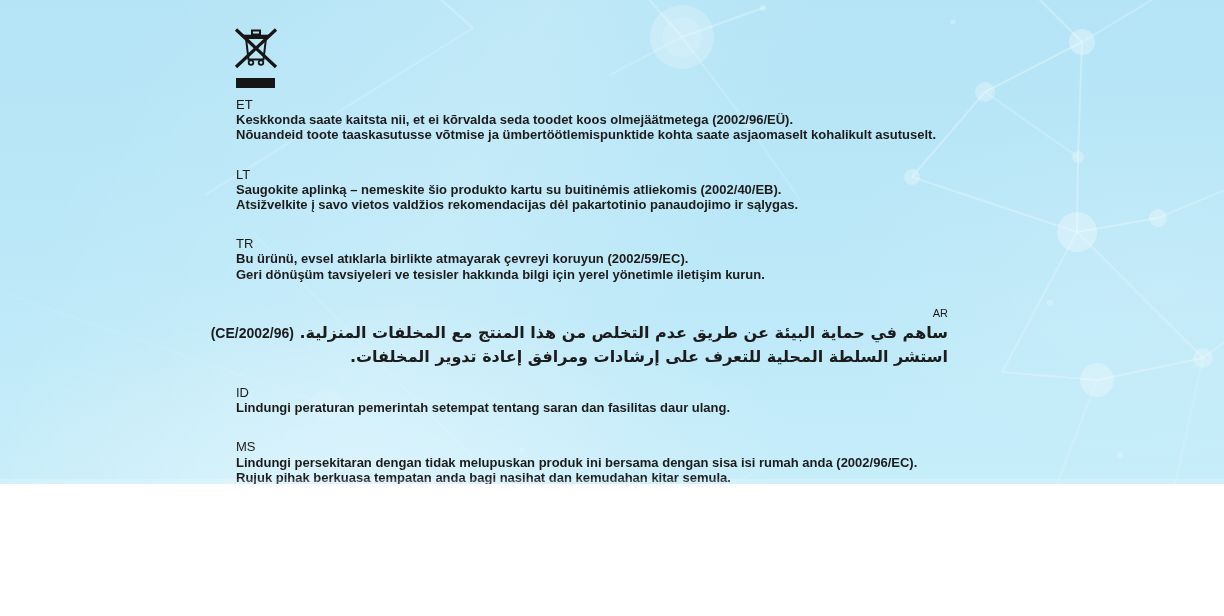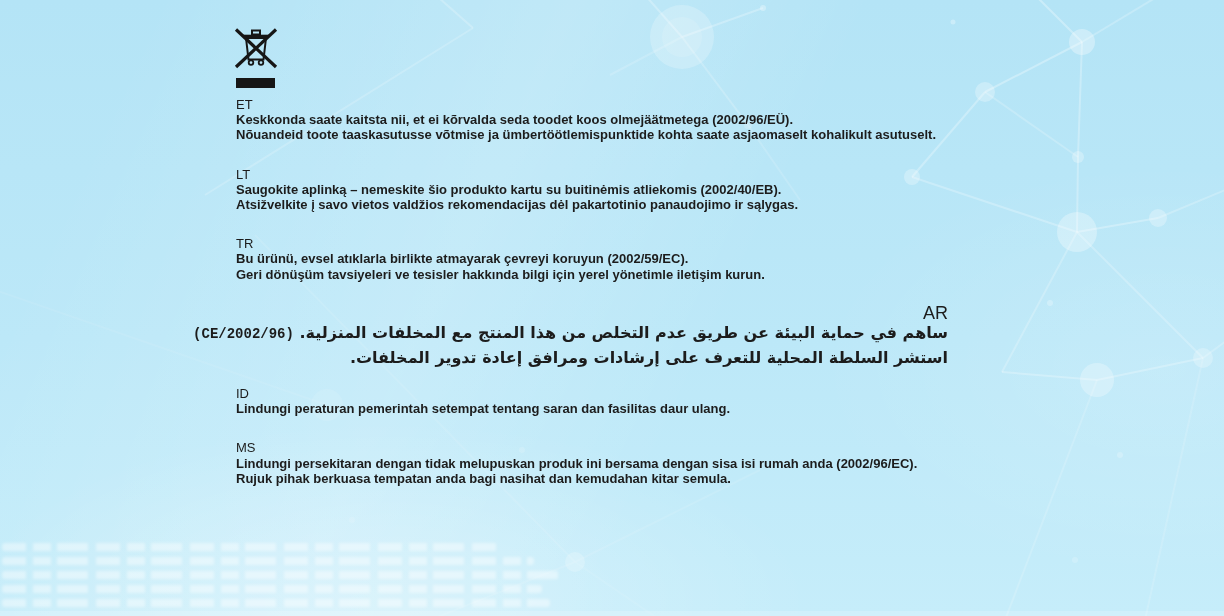--- a/index.html
+++ b/index.html
@@ -1,18 +1,18 @@
 <!DOCTYPE html>
 <html lang="en"><head>
 <meta charset="utf-8">
 <style>
   html,body{margin:0;padding:0;}
   .page{
     position:relative;
-    width:1224px;height:616px;
+    width:1224px;height:484px;
     overflow:hidden;
     background:
       linear-gradient(115deg, rgba(255,255,255,0) 10%, rgba(255,255,255,0.16) 38%, rgba(255,255,255,0) 58%),
       radial-gradient(ellipse 600px 260px at 32% 98%, rgba(255,255,255,0.28), rgba(255,255,255,0) 70%),
       radial-gradient(ellipse 500px 300px at 95% 60%, rgba(255,255,255,0.12), rgba(255,255,255,0) 70%),
       linear-gradient(180deg,#b4e4f6 0%, #bce8f8 55%, #c6edfa 100%);
     font-family:"Liberation Sans", sans-serif;
     color:#1c1c1c;
   }
   .pattern{position:absolute;inset:0;pointer-events:none;}
@@ -22,23 +22,23 @@
       rgba(255,255,255,.42) 31px 49px, rgba(255,255,255,0) 49px 55px,
       rgba(255,255,255,.42) 55px 86px, rgba(255,255,255,0) 86px 94px);}
   .content{position:absolute;left:236px;top:28px;width:712px;}
   .weee-symbol{margin-left:-2px;}
   .black-bar{width:39px;height:10px;background:#161616;margin-top:5px;}
   .sec{margin-top:0;margin-bottom:6px;font-size:13px;line-height:15.2px;}
   .sec .code{margin-top:24px;}
   .sec.first .code{margin-top:9px;}
   .sec .line{white-space:nowrap;font-weight:bold;}
   .sec.ar{direction:rtl;text-align:right;margin-bottom:-8px;}
-  .sec.ar .code{font-size:18px;line-height:15.2px;direction:ltr;}
+  .sec.ar .code{font-size:11px;line-height:15.2px;direction:ltr;}
   .sec.ar .line{font-family:"DejaVu Sans", sans-serif;font-size:16px;line-height:24px;font-weight:bold;white-space:nowrap;}
-  .sec.ar .latin-ref{direction:ltr;unicode-bidi:isolate;font-family:Liberation Mono, monospace;font-weight:bold;font-size:14px;}
+  .sec.ar .latin-ref{direction:ltr;unicode-bidi:isolate;font-family:Liberation Sans, sans-serif;font-weight:bold;font-size:14px;}
   .bottom-strip{position:absolute;left:0;right:0;bottom:0;height:5px;background:rgba(255,255,255,0.18);}
 </style>
 </head>
 <body>
 
 <div class="page">
 
   <svg class="pattern" width="1224" height="616" viewBox="0 0 1224 616" aria-hidden="true">
     <g stroke="#ffffff" stroke-width="2" fill="none">
       <line x1="430" y1="-10" x2="473" y2="28" opacity="0.22"></line>

